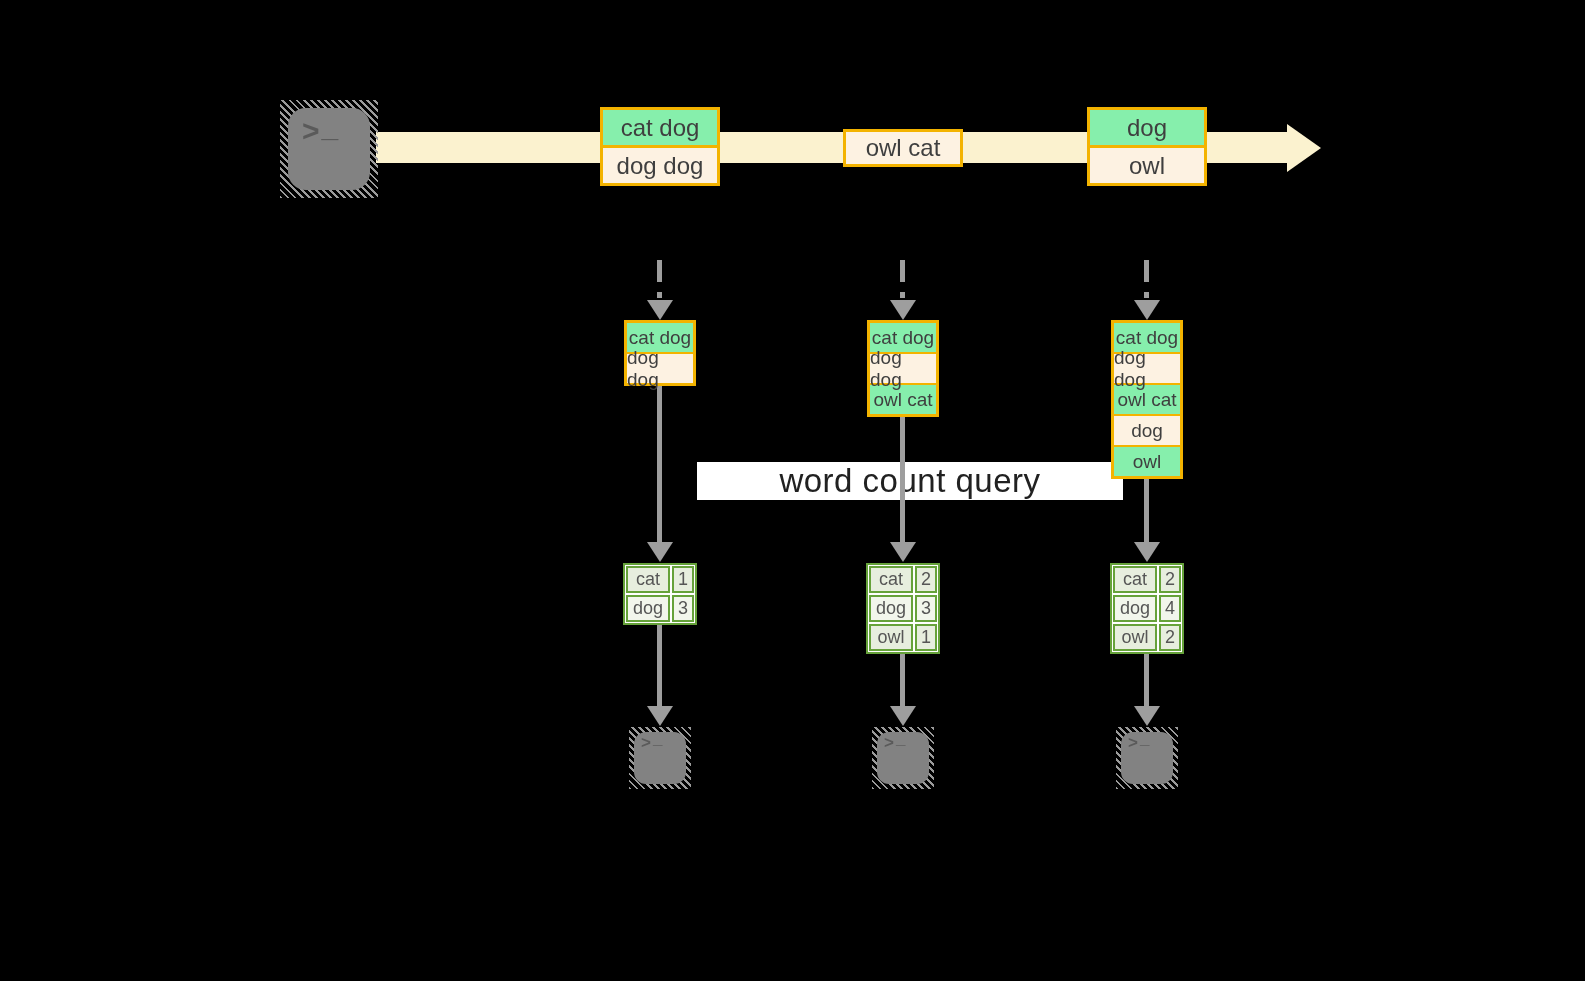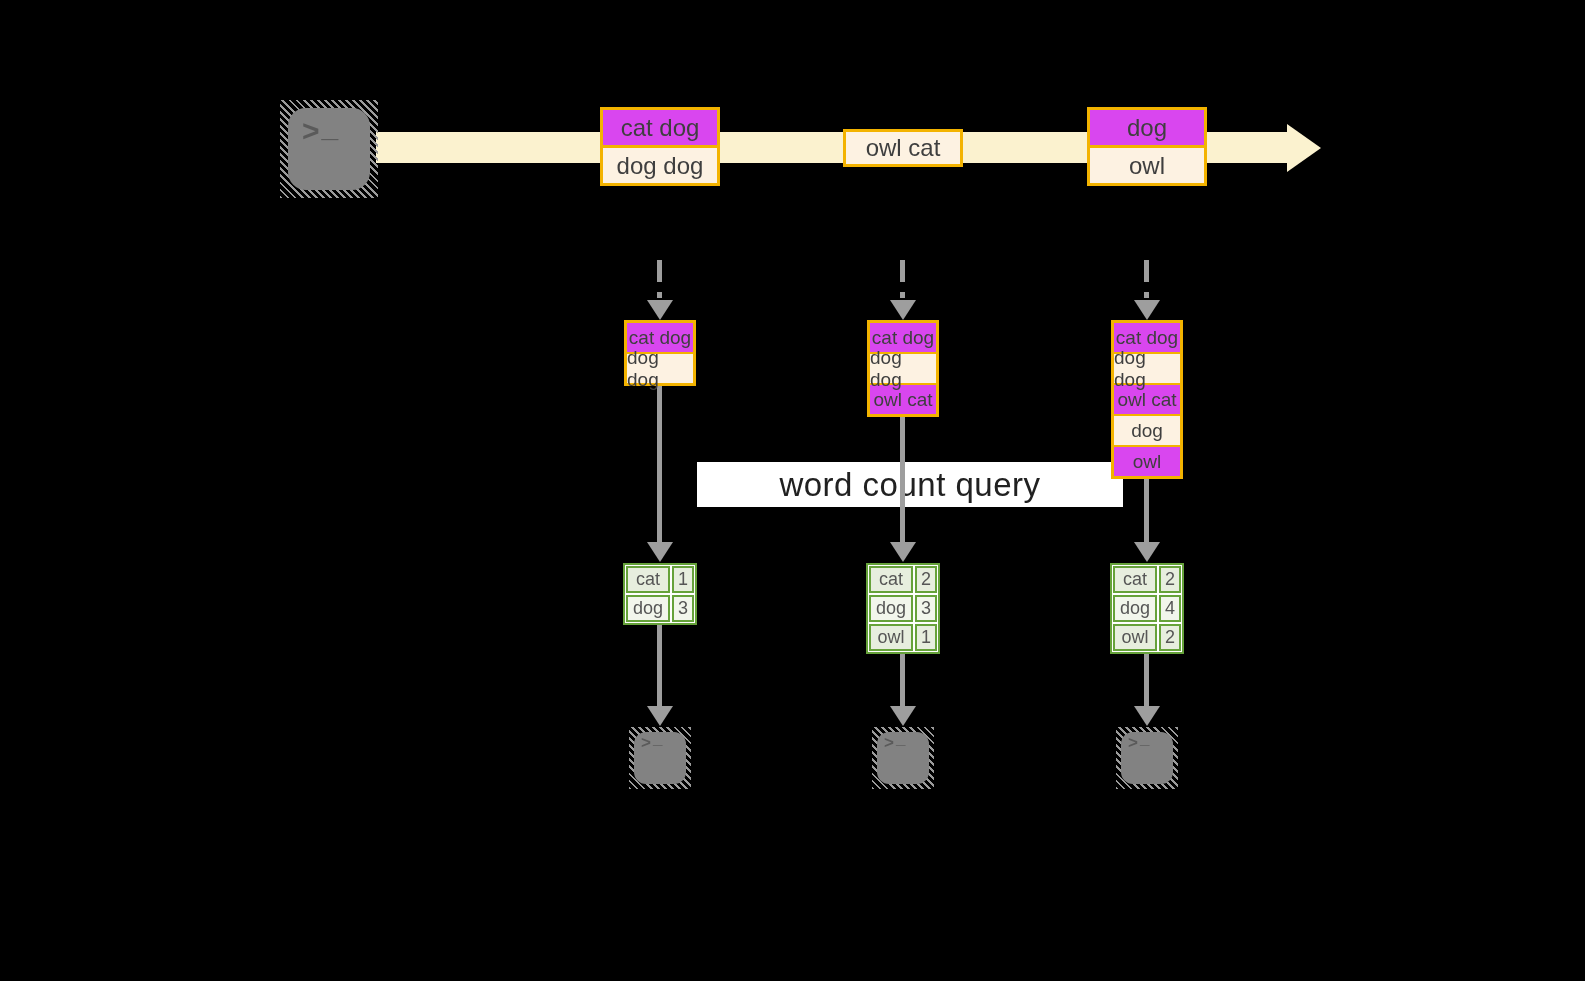--- a/index.html
+++ b/index.html
@@ -18,21 +18,21 @@
   }
 
   
   .msgbox{border:3px solid #F3B300;z-index:3;background:#F3B300;}
   .msgcell{
     height:35px;display:flex;align-items:center;justify-content:center;
     font-size:24px;color:#3F3F3F;
   }
   .msgcell.single{height:32px;}
   .msgcell + .msgcell{border-top:3px solid #F3B300;}
-  .peach{background:#d946ef;}
+  .peach{background:#86efac;}
   .cream{background:#FDF2E2;}
 
   
   .stack{border:3px solid #F3B300;width:72px;z-index:3;background:#F3B300;}
   .scell{
     height:29px;display:flex;align-items:center;justify-content:center;
     font-size:19px;color:#3F3F3F;
   }
   .scell + .scell{border-top:2px solid #F3B300;}
 
@@ -159,21 +159,21 @@
         <span>owl cat</span>
       </div>
     <div class="scell cream">
         <span>dog</span>
       </div>
     <div class="scell peach">
         <span>owl</span>
       </div>
   </div>
 
-  <div class="abs banner" style="left:697px;top:462px;width:426px;height:45px">
+  <div class="abs banner" style="left:697px;top:462px;width:426px;height:38px">
     <span>word count query</span>
   </div>
 
   <div class="abs vline" style="left:657px;top:385px;height:157px"></div>
   <div class="abs ah" style="left:647px;top:542px"></div>
 
   <div class="abs vline" style="left:900px;top:416px;height:126px"></div>
   <div class="abs ah" style="left:890px;top:542px"></div>
 
   <div class="abs vline" style="left:1144px;top:478px;height:64px"></div>

